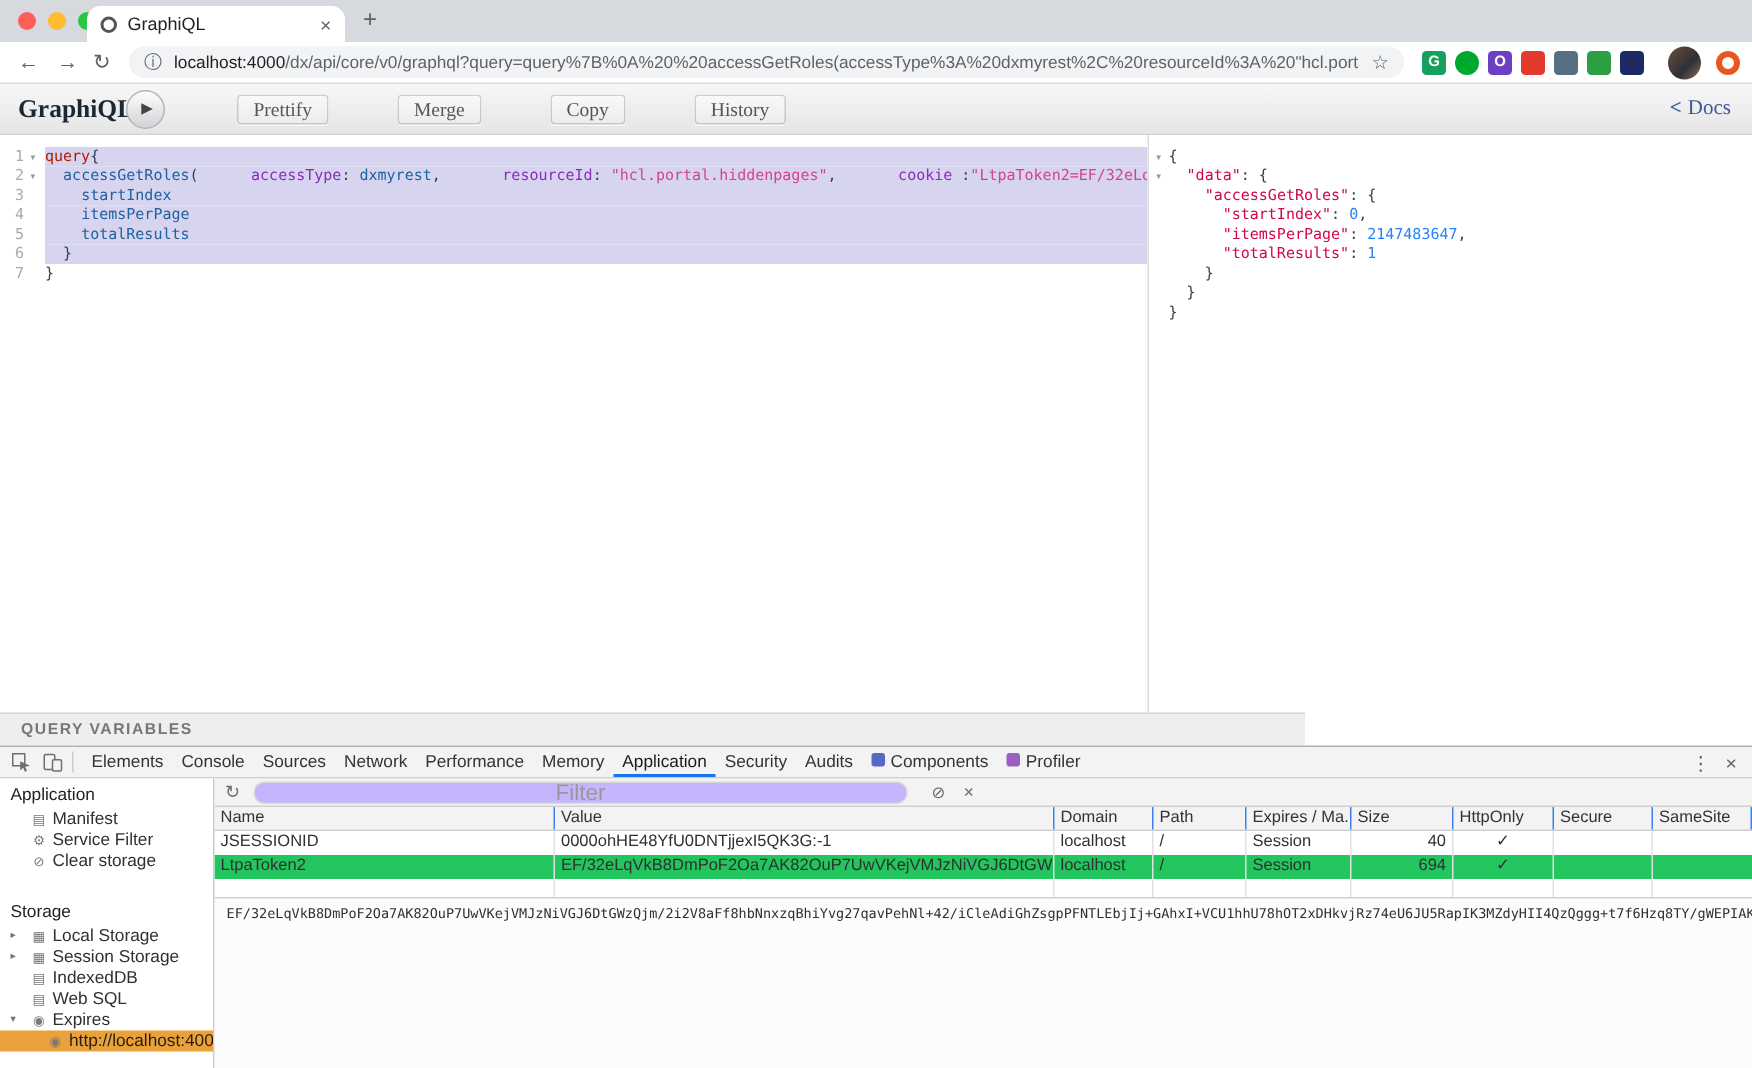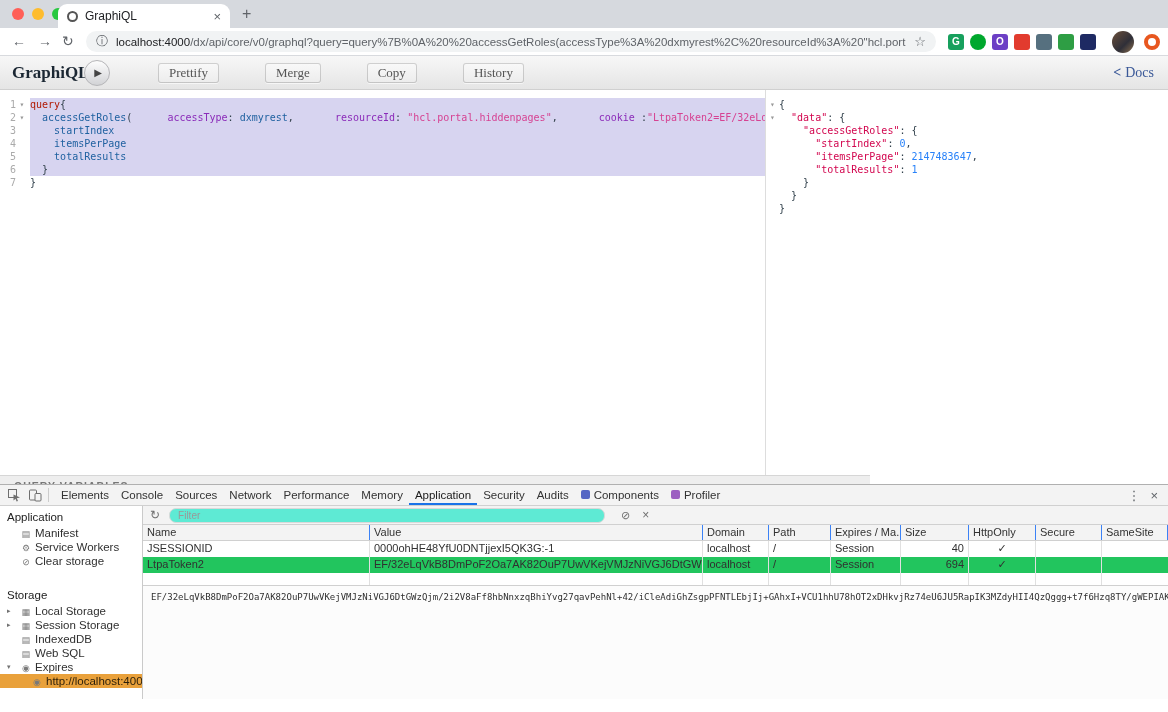--- a/index.html
+++ b/index.html
@@ -69,21 +69,21 @@
   .tk-arg{color:#8b2bb9;margin-left:35px;}
   .tk-str{color:#d64292;}
   .tk-enum{color:#1f61a0;}
   .tk-pn{color:#33424d;}
   .tk-key{color:#d2054e;}
   .tk-num{color:#2882f9;}
 
   .gq-vars{position:absolute;left:0;top:475px;width:870px;height:22px;background:#eee;border-top:1px solid #d6d6d6;box-sizing:border-box;font-size:10.5px;font-weight:bold;letter-spacing:1px;color:#777;line-height:21px;padding-left:14px;}
 
   
-  .devtools{position:absolute;left:0;top:484px;width:100%;height:215px;background:#fff;border-top:1px solid #b0b0b0;box-sizing:border-box;font-size:12px;color:#303030;}
+  .devtools{position:absolute;left:0;top:497px;width:100%;height:215px;background:#fff;border-top:1px solid #b0b0b0;box-sizing:border-box;font-size:12px;color:#303030;}
   .dt-tabbar{position:absolute;top:0;left:0;width:100%;height:21px;background:#f3f3f3;border-bottom:1px solid #d0d0d0;box-sizing:border-box;display:flex;align-items:center;}
   .dt-ico{margin-left:7px;display:inline-flex;align-items:center;}
   .dt-vsep{width:1px;height:14px;background:#ccc;margin:0 6px;flex:none;}
   .dt-tab{padding:0 6px;height:20px;line-height:20px;font-size:11.5px;color:#333;white-space:nowrap;box-sizing:border-box;}
   .dt-tab.sel{border-bottom:2px solid #1a73e8;color:#1a1a1a;}
   .dt-tabicon{display:inline-block;width:9px;height:9px;border-radius:2px;margin-right:4px;}
   .tabicon-comp{background:#5667c4;}
   .tabicon-prof{background:#9c5fc1;}
   .dt-right{margin-left:auto;display:flex;align-items:center;}
   .dt-kebab{color:#5f6368;font-size:13px;padding:0 8px;}
@@ -94,21 +94,21 @@
   .dt-sec.storage{margin-top:16px;}
   .dt-item{height:14px;line-height:14px;padding-left:20px;position:relative;white-space:nowrap;color:#303030;}
   .dt-item .tw{position:absolute;left:7px;top:0;font-size:7px;color:#727272;}
   .dt-item .ic{display:inline-block;width:12px;margin-right:3px;color:#797979;font-size:9px;text-align:center;}
   .dt-item.child{padding-left:31px;}
   .dt-item.sel-amber{background:#e9a13b;color:#2b1f0a;}
 
   .dt-main{position:absolute;left:143px;top:21px;right:0;bottom:0;overflow:hidden;}
   .dt-toolbar{height:19px;background:#f3f3f3;border-bottom:1px solid #d0d0d0;box-sizing:border-box;display:flex;align-items:center;padding:0 7px;}
   .dt-refresh{color:#6e6e6e;font-size:12px;margin-right:9px;flex:none;}
-  .dt-filter{width:418px;height:13px;border:1px solid #d9d9d9;border-radius:7px;background:#5eead4;font-size:10px;padding:0 8px;color:#333;outline:none;font-family:"Liberation Sans",sans-serif;}
+  .dt-filter{width:418px;height:13px;border:1px solid #d9d9d9;border-radius:7px;background:#c4b5fd;font-size:15px;padding:0 8px;color:#333;outline:none;font-family:"Liberation Sans",sans-serif;text-align:center;}
   .dt-filter::placeholder{color:#999;}
   .dt-block{color:#6e6e6e;font-size:11px;margin-left:16px;}
   .dt-xsmall{color:#6e6e6e;font-size:12px;margin-left:12px;}
 
   .hrow,.drow,.frow{display:flex;box-sizing:border-box;}
   .hrow{height:16px;background:#f3f3f3;border-bottom:1px solid #d0d0d0;}
   .drow{height:16px;}
   .drow.sel{background:#22c55e;}
   .frow{height:12px;}
   .cell{font-size:11px;line-height:15px;padding:0 4px;border-right:1px solid #e0e0e0;box-sizing:border-box;white-space:nowrap;overflow:hidden;flex:none;}
@@ -309,21 +309,21 @@
       <span class="dt-tab"><span class="dt-tabicon tabicon-prof"></span><span>Profiler</span></span>
       <span class="dt-right">
         <span class="dt-kebab">⋮</span>
         <span class="dt-x">×</span>
       </span>
     </div>
 
     <div class="dt-sidebar">
       <div class="dt-sec">Application</div>
       <div class="dt-item"><span class="ic">▤</span><span>Manifest</span></div>
-      <div class="dt-item"><span class="ic">⚙</span><span>Service Workers</span></div>
+      <div class="dt-item"><span class="ic">⚙</span><span>Service Filter</span></div>
       <div class="dt-item"><span class="ic">⊘</span><span>Clear storage</span></div>
       <div class="dt-sec storage">Storage</div>
       <div class="dt-item"><span class="tw">▸</span><span class="ic">▦</span><span>Local Storage</span></div>
       <div class="dt-item"><span class="tw">▸</span><span class="ic">▦</span><span>Session Storage</span></div>
       <div class="dt-item"><span class="ic">▤</span><span>IndexedDB</span></div>
       <div class="dt-item"><span class="ic">▤</span><span>Web SQL</span></div>
       <div class="dt-item"><span class="tw">▾</span><span class="ic">◉</span><span>Expires</span></div>
       <div class="dt-item child sel-amber"><span class="ic">◉</span><span>http://localhost:4000</span></div>
     </div>
 

